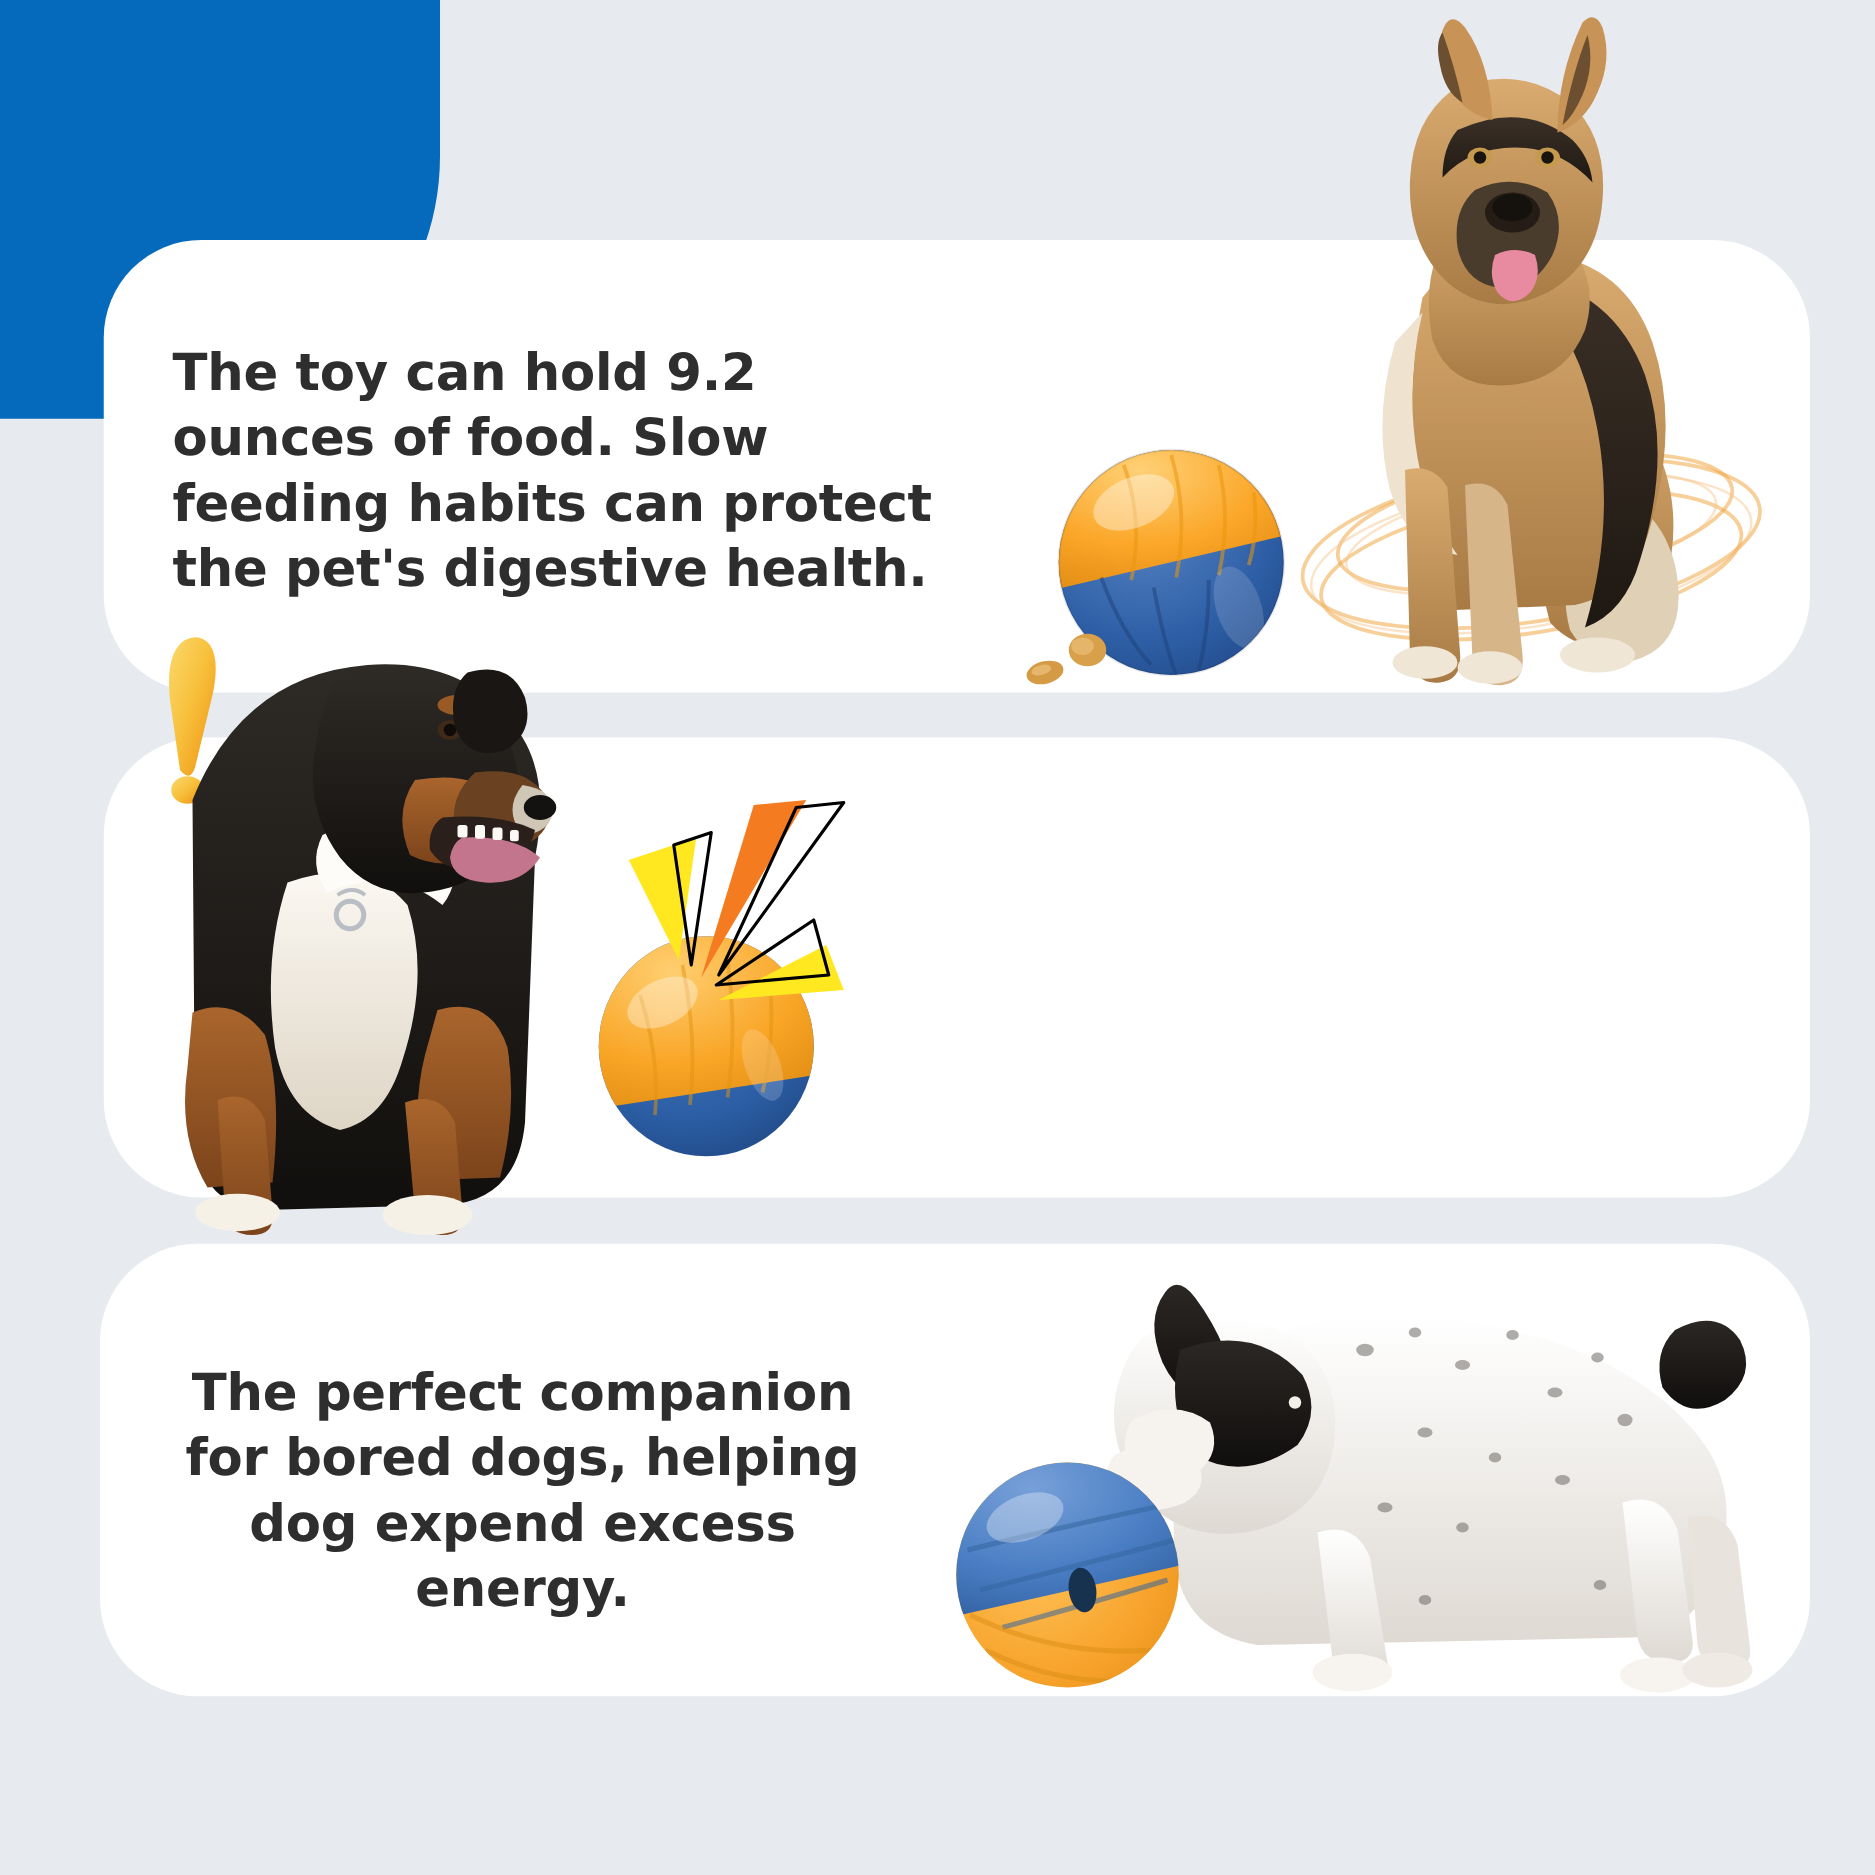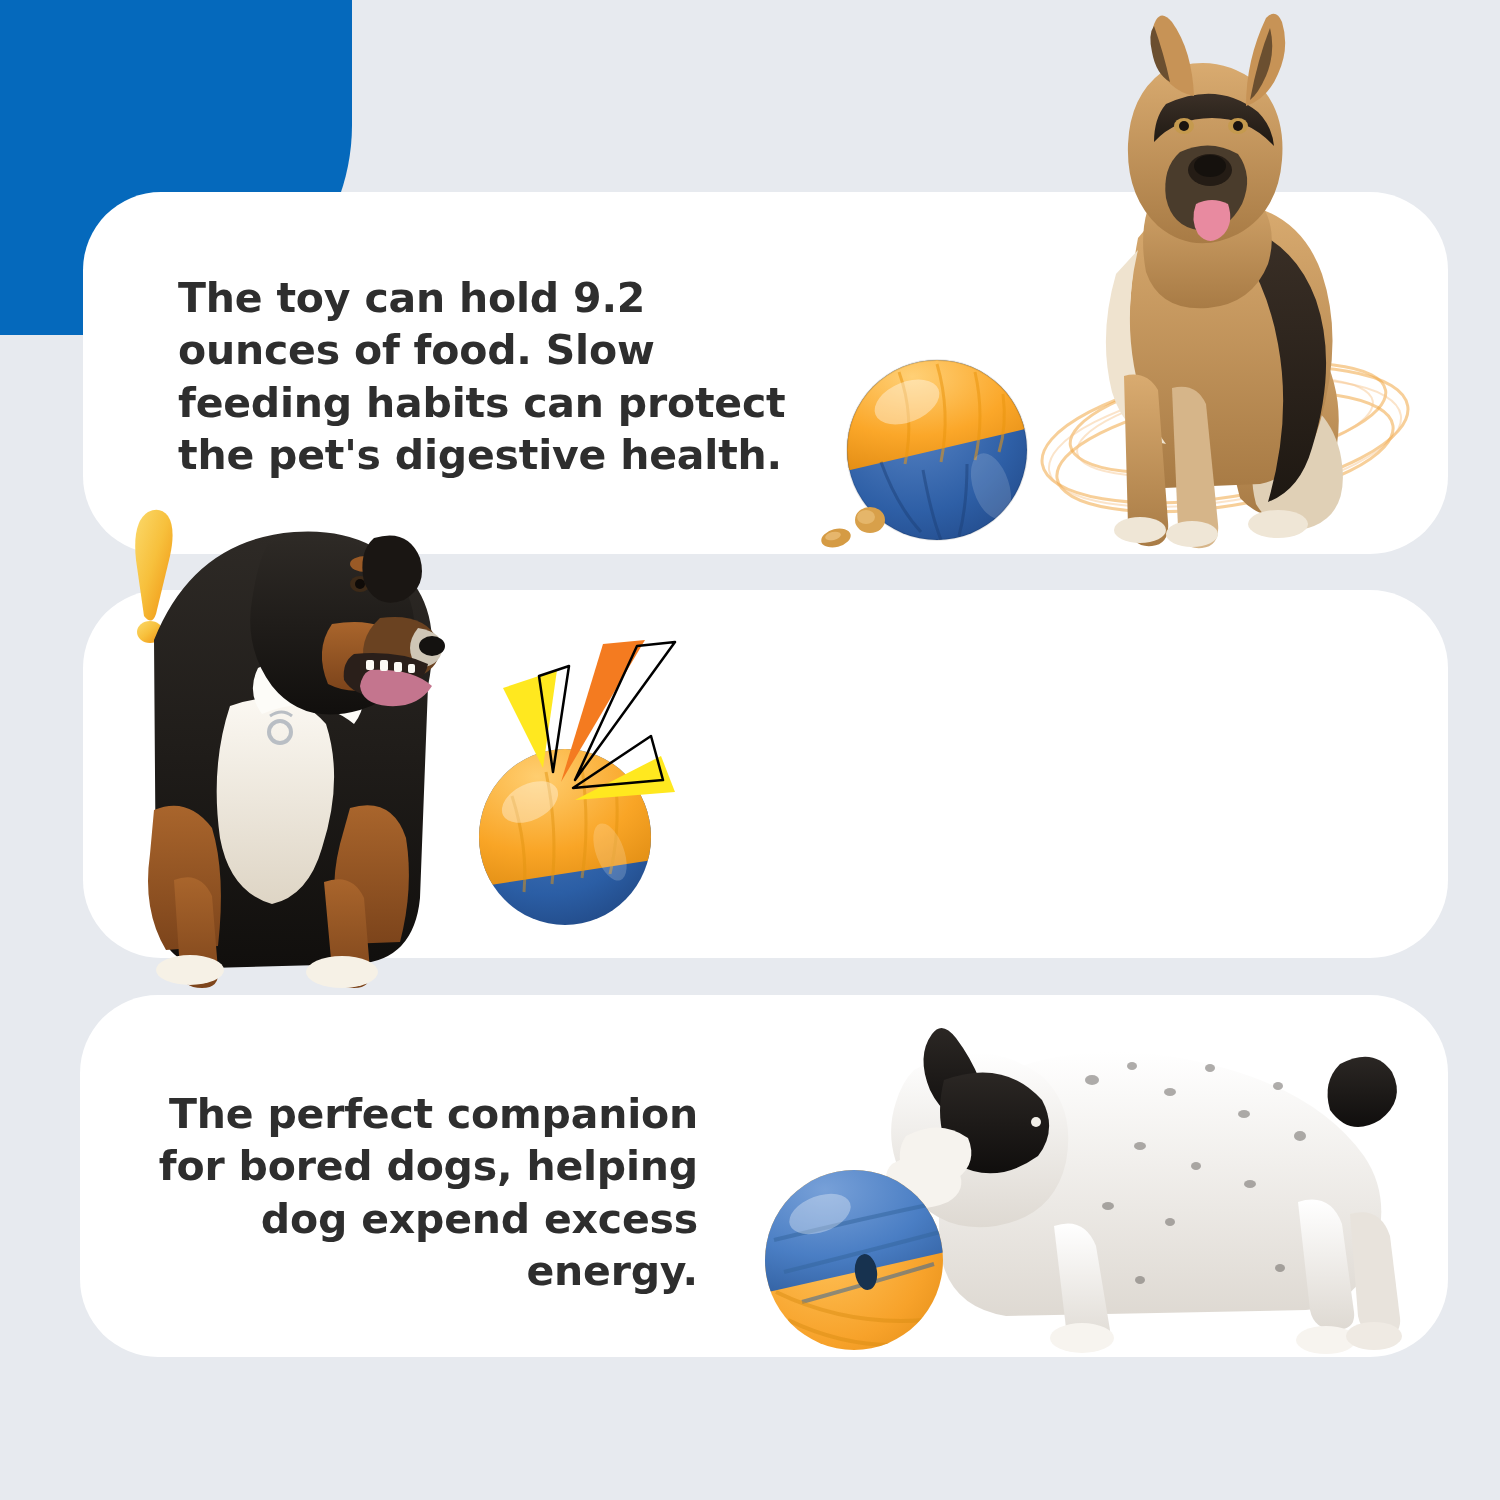--- a/index.html
+++ b/index.html
@@ -53,23 +53,23 @@
   
   .copy {
     position: absolute;
     color: #2e2e2e;
     font-weight: bold;
     font-size: 41px;
     line-height: 1.28;
     letter-spacing: -0.2px;
     white-space: pre-line;
   }
-  #copy1 { left: 138px; top: 272px; width: 620px; text-align: left; margin-left: 40px; }
+  #copy1 { left: 138px; top: 272px; width: 620px; text-align: left; }
   #copy2 { left: 760px; top: 682px; width: 615px; text-align: right; }
-  #copy3 { left: 138px; top: 1088px; width: 560px; text-align: right; }
+  #copy3 { left: 138px; top: 1088px; width: 560px; text-align: center; }
 
   
   .art { position: absolute; }
 
   
   .ball { position: absolute; }
 
   
   #exclaim { left: 122px; top: 508px; width: 62px; height: 140px; }
 

